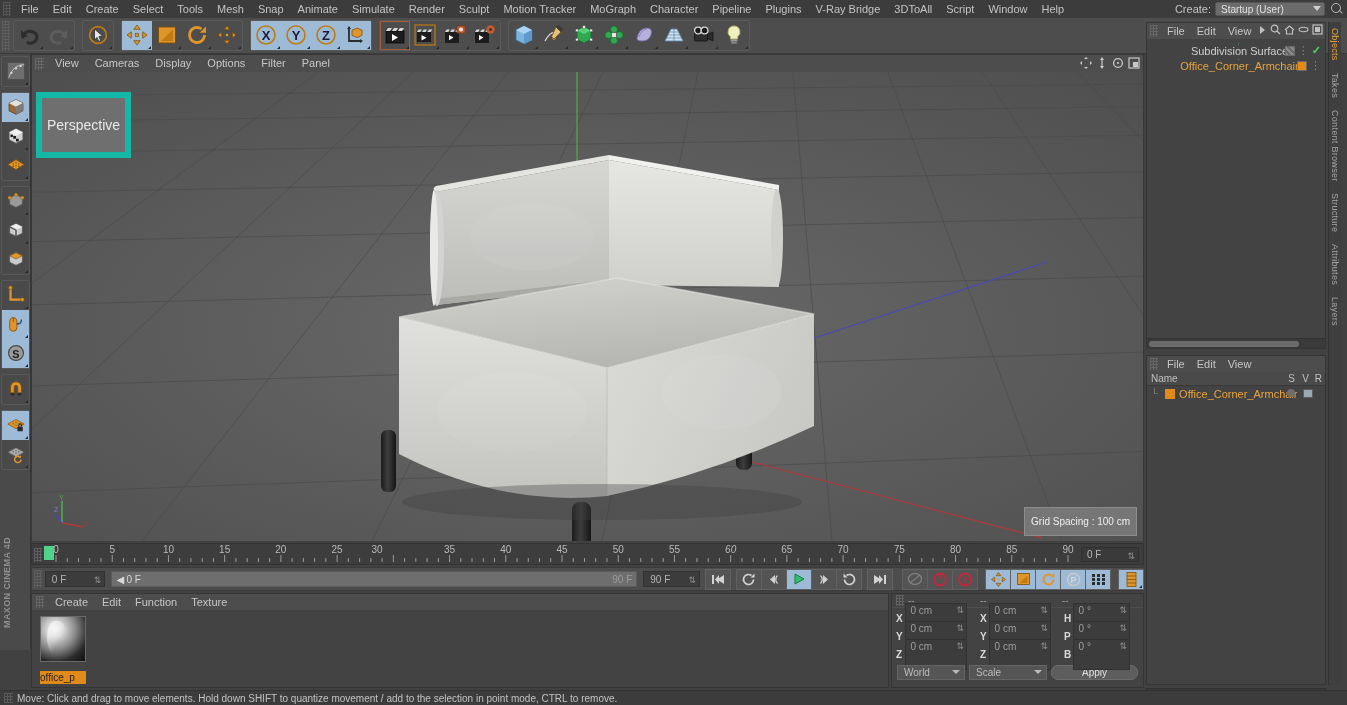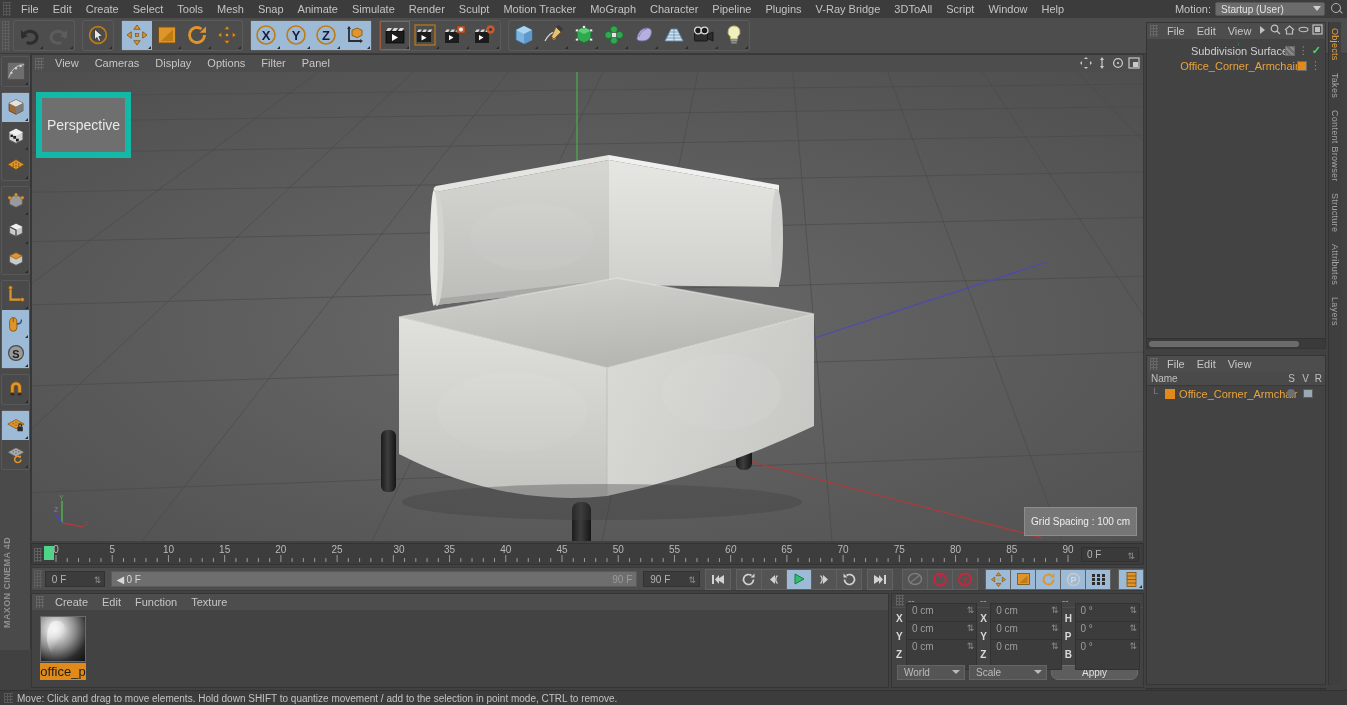--- a/index.html
+++ b/index.html
@@ -114,32 +114,32 @@
     border:1px solid #353535;}
   .mathead{height:16px;background:#4d4d4d;display:flex;align-items:center;}
   .mathead .mm{padding:0 7px;font-size:11px;color:#c6c6c6;line-height:16px;cursor:default;}
   .matitem{position:absolute;left:8px;top:22px;width:46px;}
   .matsphere{width:46px;height:46px;border:1px solid #6a6a6a;
     background:radial-gradient(circle at 33% 28%, #f2f2f2 0%, #d8d8d8 18%, #8a8a8a 46%, #2b2b2b 75%, #101010 100%);
     position:relative;overflow:hidden;}
   .matsphere:after{content:"";position:absolute;left:14%;top:8%;width:44%;height:80%;
     background:linear-gradient(120deg,rgba(255,255,255,.85),rgba(255,255,255,0) 60%);
     border-radius:50% 50% 40% 60%;}
-  .matname{background:#e08b19;color:#1d1d1d;font-size:13px;text-align:center;
-    padding:1px 0;margin-top:1px;white-space:nowrap;overflow:hidden;}
+  .matname{background:#e08b19;color:#1d1d1d;font-size:10px;text-align:left;
+    padding:1px 0;margin-top:9px;white-space:nowrap;overflow:hidden;}
 
   
   .coord{position:absolute;left:891px;top:593px;width:253px;height:95px;background:#434343;
     border:1px solid #353535;}
   .coordhead{height:14px;display:flex;align-items:center;border-bottom:1px solid #4e4e4e;}
   .coordhead .ch{font-size:10px;color:#9c9c9c;}
   .crow{display:flex;align-items:center;height:16px;margin-top:2px;padding-left:4px;}
   .clab{width:10px;font-size:10px;color:#d9d9d9;font-weight:bold;}
   .cfield{height:31px;background:#3c3c3c;border:1px solid #323232;color:#9d9d9d;
-    font-size:10px;line-height:13px;padding-left:5px;position:relative;margin-right:3px;}
+    font-size:10px;line-height:13px;padding-left:5px;position:relative;margin-right:13px;}
   .cfield .sp{position:absolute;right:2px;top:0px;color:#8d8d8d;font-size:9px;}
   .crowb{display:flex;align-items:center;gap:4px;padding:3px 5px 0 5px;}
   .csel{height:15px;background:#555;border:1px solid #646464;color:#bcbcbc;font-size:10px;
     line-height:14px;padding-left:6px;position:relative;}
   .csel .cv{position:absolute;right:4px;top:4px;border-left:4px solid transparent;
     border-right:4px solid transparent;border-top:4px solid #bbb;}
   .capply{height:15px;flex:1;background:#5d5d5d;border:1px solid #6d6d6d;border-radius:7px;
     color:#e0e0e0;font-size:10px;text-align:center;line-height:14px;}
 
   
@@ -216,21 +216,21 @@
         <div class="mi">Character</div>
         <div class="mi">Pipeline</div>
         <div class="mi">Plugins</div>
         <div class="mi">V-Ray Bridge</div>
         <div class="mi">3DToAll</div>
         <div class="mi">Script</div>
         <div class="mi">Window</div>
         <div class="mi">Help</div>
       </div>
     <div class="layout-area">
-      <span class="layout-label">Motion:</span>
+      <span class="layout-label">Create:</span>
       <div class="layout-select">
         <span>Startup (User)</span>
         <span class="cv"></span>
       </div>
       <div class="mb-search"></div>
     </div>
   </div>
 
   <div class="toolbar">
     <div class="grip"></div>
@@ -755,21 +755,21 @@
          background:repeating-linear-gradient(to bottom,#777 0 1px,transparent 1px 3px),repeating-linear-gradient(to right,#777 0 1px,transparent 1px 3px);background-size:3px 3px;opacity:.6;"></div>
     <div class="greenmark"></div>
     <div class="tlruler">
       <div id="tlNums">
           <div class="tlnum" style="left: 10px;">0</div>
           <div class="tlnum" style="left: 66.2222px;">5</div>
           <div class="tlnum" style="left: 122.444px;">10</div>
           <div class="tlnum" style="left: 178.667px;">15</div>
           <div class="tlnum" style="left: 234.889px;">20</div>
           <div class="tlnum" style="left: 291.111px;">25</div>
-          <div class="tlnum" style="left: 353px;">30</div>
+          <div class="tlnum" style="left: 331px;">30</div>
           <div class="tlnum" style="left: 403.556px;">35</div>
           <div class="tlnum" style="left: 459.778px;">40</div>
           <div class="tlnum" style="left: 516px;">45</div>
           <div class="tlnum" style="left: 572.222px;">50</div>
           <div class="tlnum" style="left: 628.444px;">55</div>
           <div class="tlnum" style="left: 684.667px; font-style: italic;">60</div>
           <div class="tlnum" style="left: 740.889px;">65</div>
           <div class="tlnum" style="left: 797.111px;">70</div>
           <div class="tlnum" style="left: 853.333px;">75</div>
           <div class="tlnum" style="left: 909.556px;">80</div>

